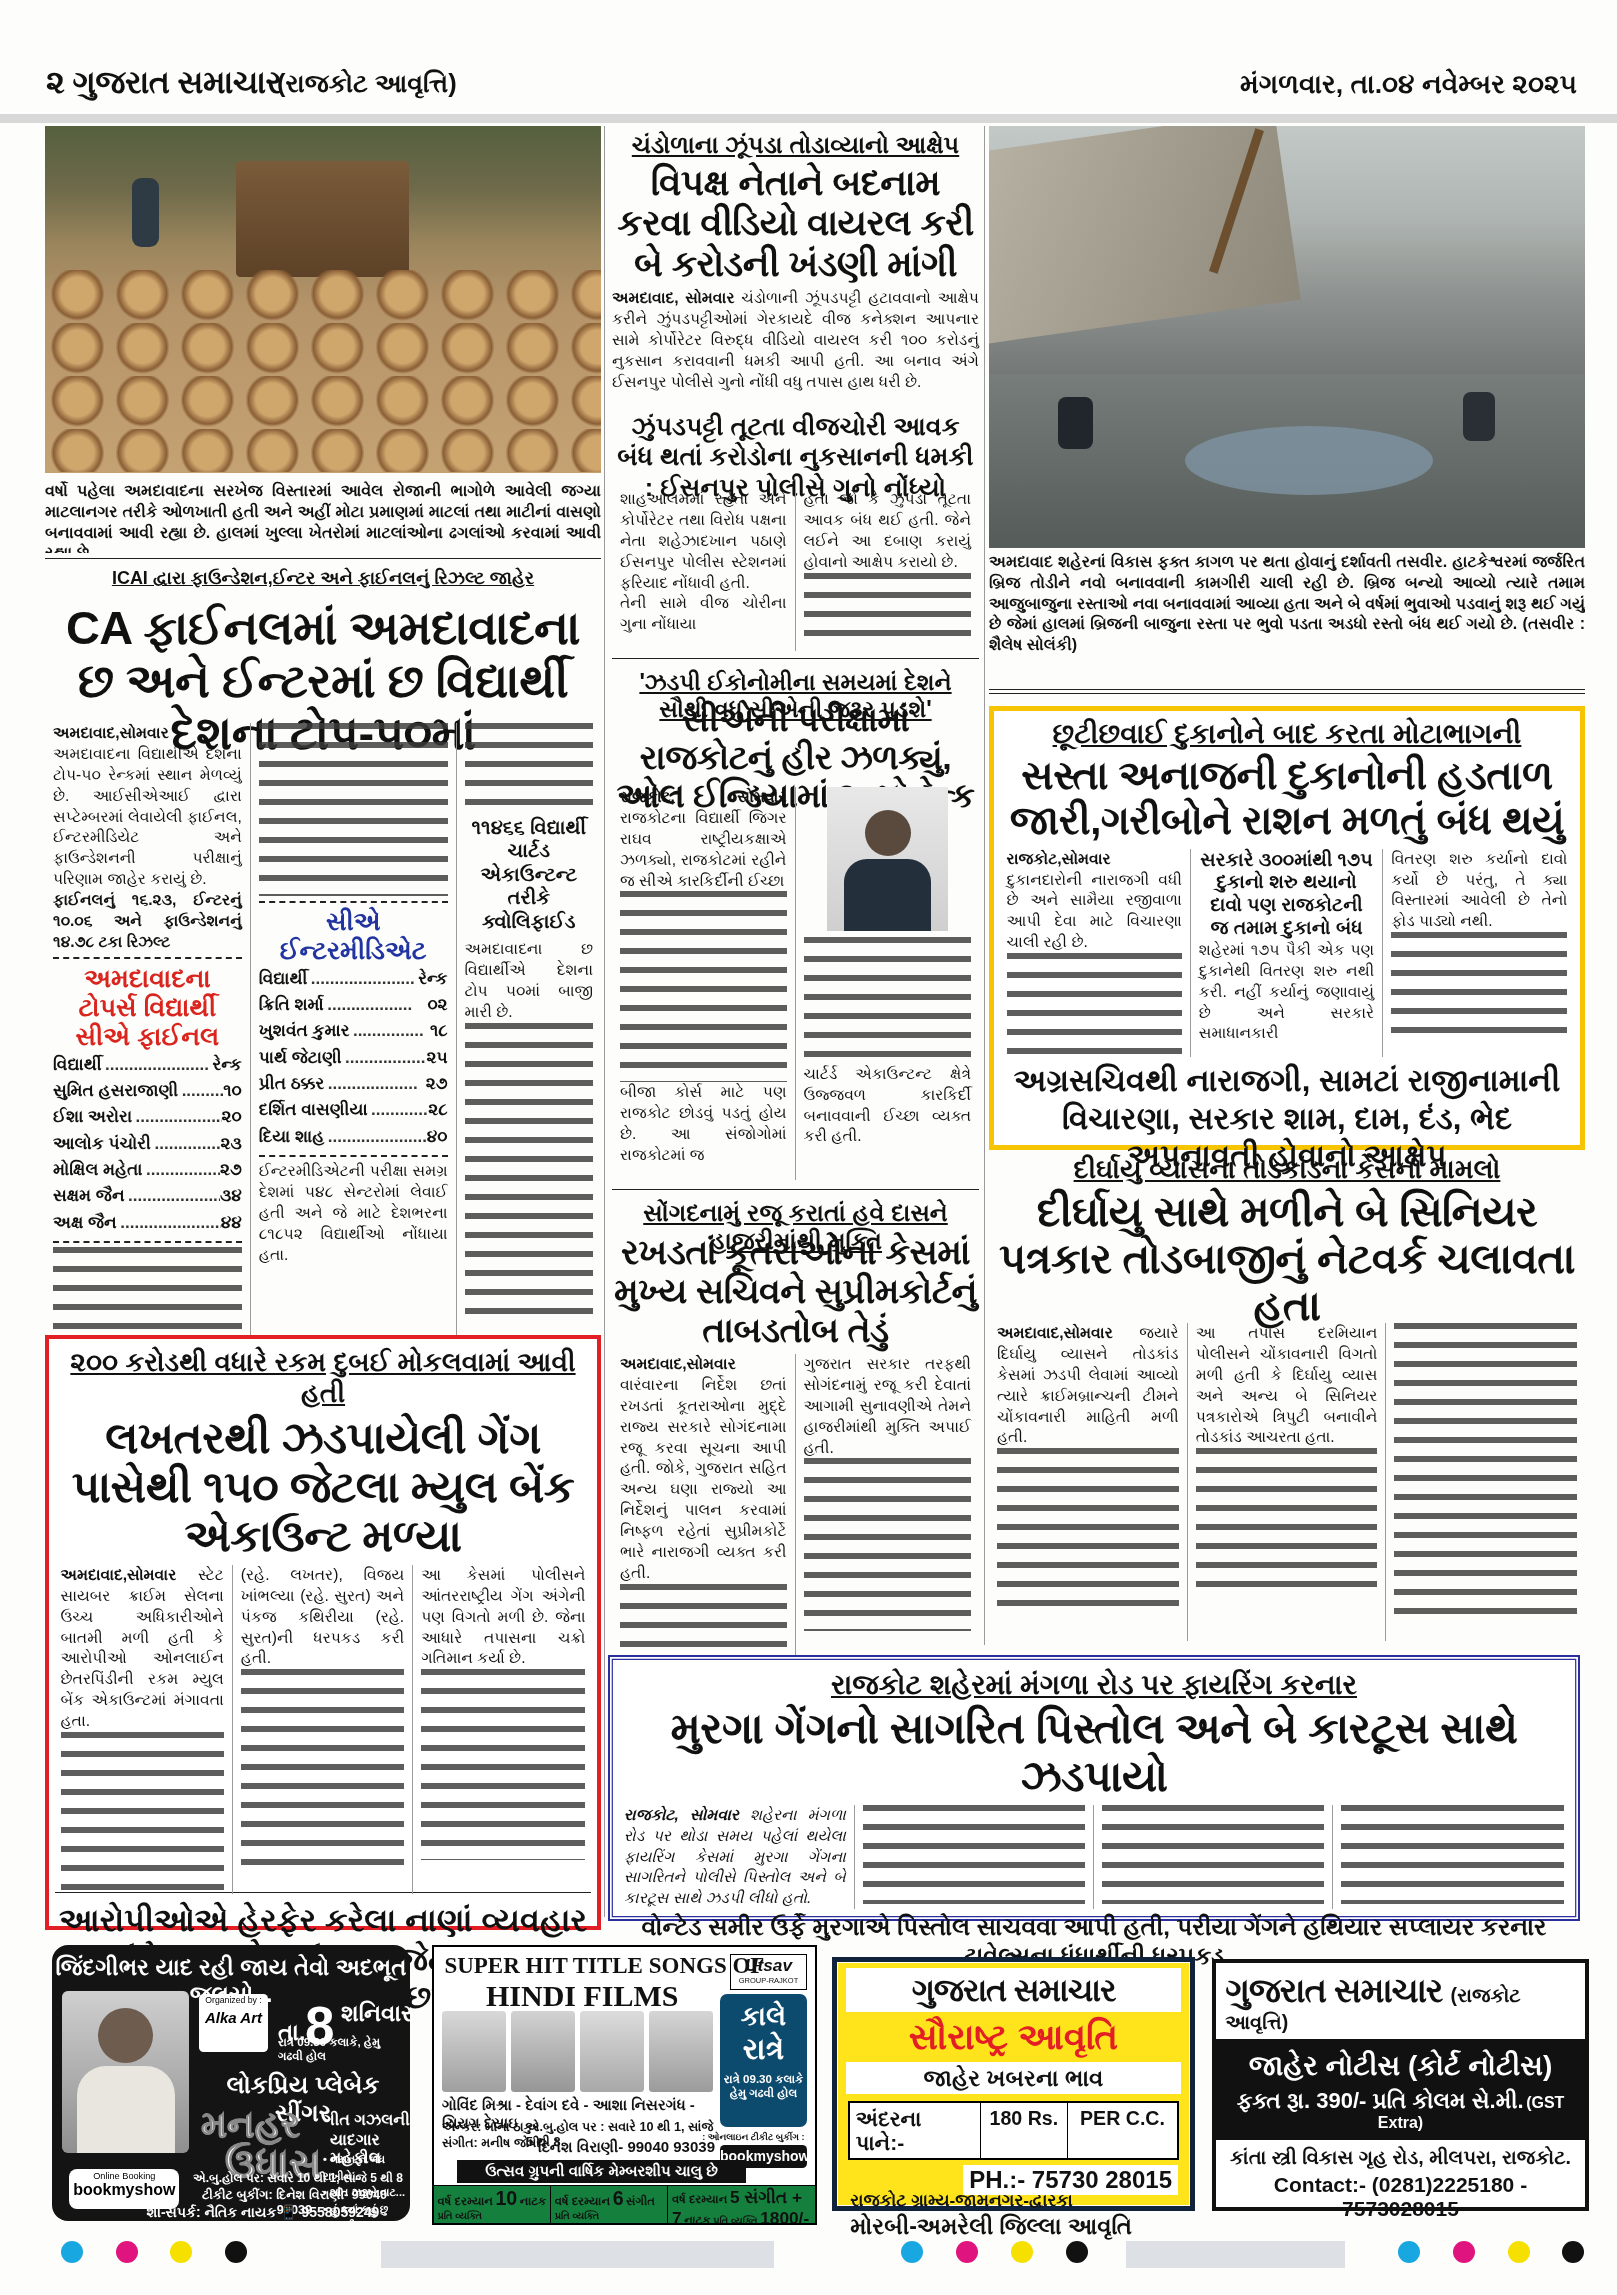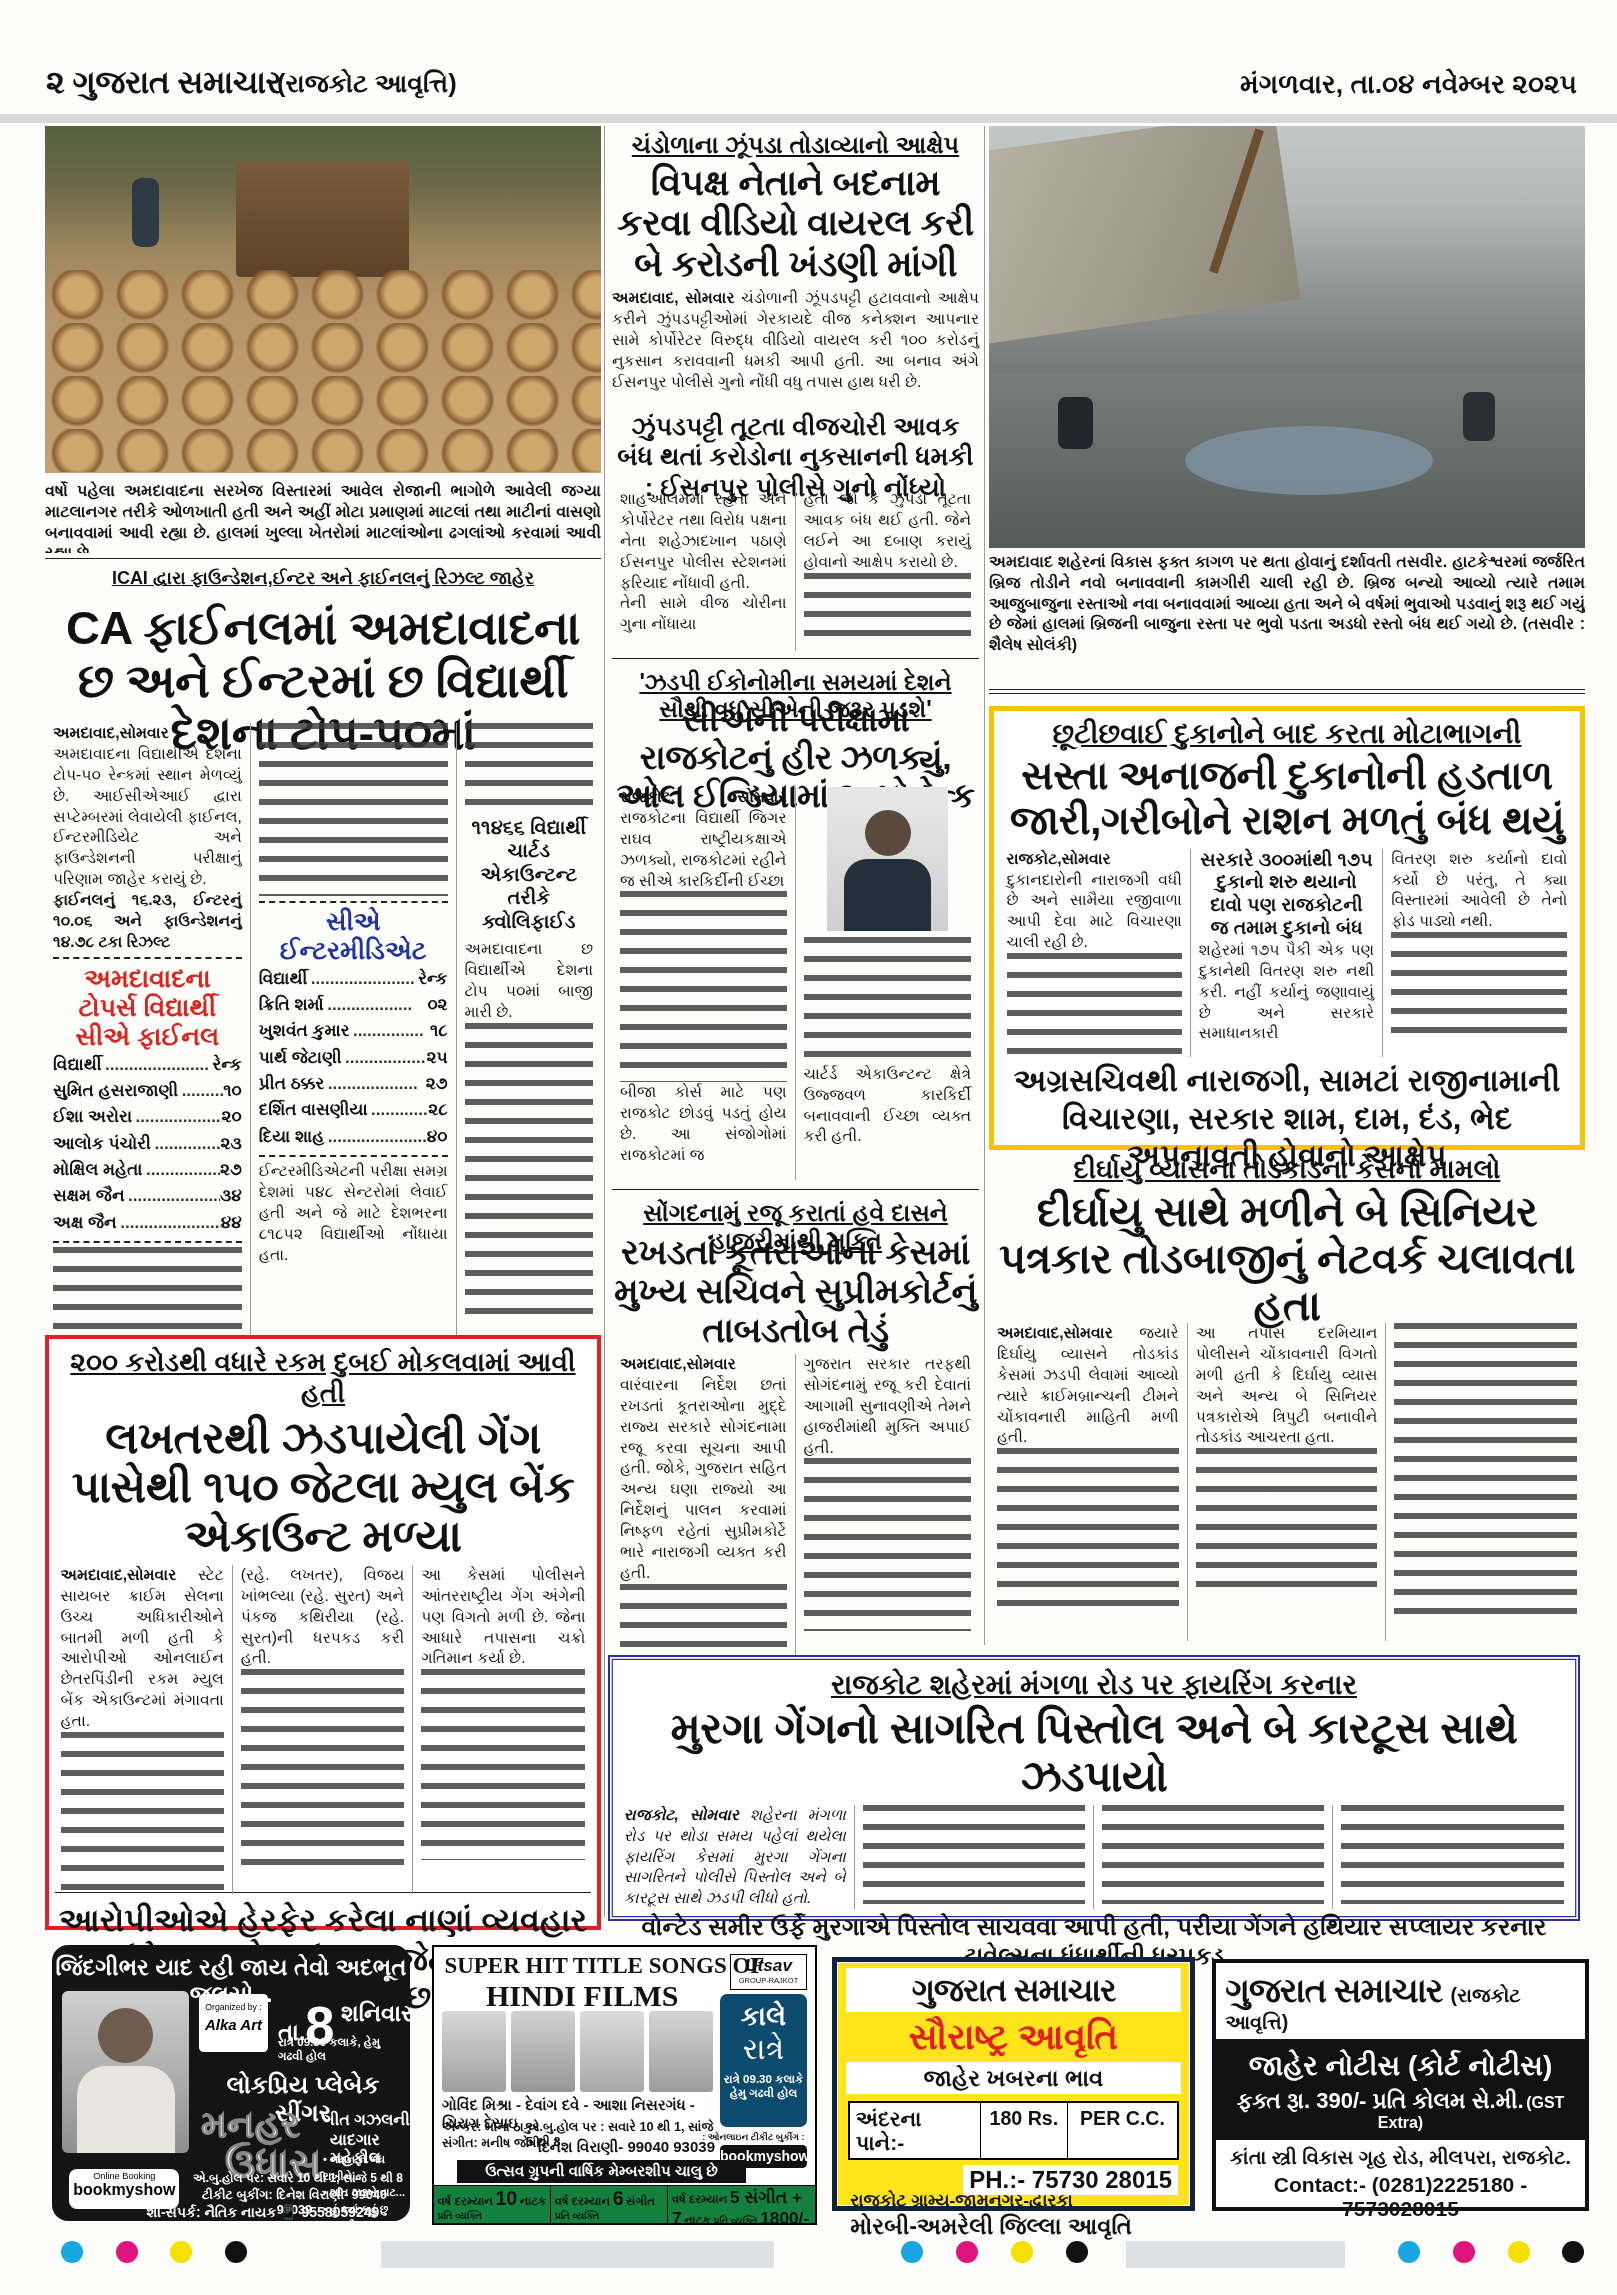--- a/index.html
+++ b/index.html
@@ -300,21 +300,21 @@
   <div class="strap" style="font-size:24px;margin:3.5px 10.4px;">વોન્ટેડ સમીર ઉર્ફે મુરગાએ પિસ્તોલ સાચવવા આપી હતી, પરીયા ગેંગને હથિયાર સપ્લાયર કરનાર ટ્રાવેલ્સના ધંધાર્થીની ધરપકડ</div>
 </div>
 
 <div class="abs" style="left:52px;top:1945px;width:358px;height:276px;background:#141414;border-radius:16px;color:#fff;overflow:hidden;">
   <div style="font-size:23px;font-weight:bold;text-align:center;margin-top:9.2px;">જિંદગીભર યાદ રહી જાય તેવો અદભૂત જલસો...</div>
   <div class="photo" style="position:absolute;left:10.4px;top:46px;width:127px;height:162px;background:linear-gradient(#cfcfcf,#8f8f8f);border-radius:5.8px;">
     <div style="position:absolute;left:36px;top:17.3px;width:55px;height:55px;border-radius:50%;background:#6e5c4e;"></div>
     <div style="position:absolute;left:14.4px;top:75px;width:98px;height:87px;border-radius:29px 29px 0 0;background:#e9e6df;"></div>
   </div>
   <div style="position:absolute;left:147px;top:49px;width:69px;height:58px;background:#fff;color:#000;border-radius:4.6px;font-size:8.7px;text-align:center;">
-    <span style="display:block;margin-top:8px;">Organized by :</span>
+    <span style="display:block;margin-top:1px;">Organized by :</span>
     <span style="display:block;font-size:15px;font-style:italic;font-weight:bold;margin-top:3.5px;">Alka Art</span>
   </div>
   <span style="position:absolute;left:226px;top:74px;font-size:23px;font-weight:bold;">તા.</span>
   <span style="position:absolute;left:253px;top:50px;font-size:53px;font-weight:900;">8</span>
   <span style="position:absolute;left:289px;top:55px;font-size:23px;font-weight:bold;">શનિવાર</span>
   <span style="position:absolute;left:226px;top:90px;width:127px;font-size:11.6px;font-weight:bold;">રાત્રે 09.30 કલાકે, હેમુ ગઢવી હોલ</span>
   <div style="position:absolute;left:147px;top:126px;width:208px;font-size:24px;font-weight:bold;text-align:center;">લોકપ્રિય પ્લેબેક સીંગર</div>
   <span style="position:absolute;left:149px;top:159px;font-size:37px;font-weight:900;-webkit-text-stroke:1.2px #888;">મનહર</span>
   <span style="position:absolute;left:271px;top:166px;font-size:16px;font-weight:bold;">ગીત ગઝલની</span>
   <span style="position:absolute;left:278px;top:186px;font-size:16px;font-weight:bold;">યાદગાર મહેફીલ</span>
@@ -339,21 +339,21 @@
 
 <div class="abs" style="left:432px;top:1945px;width:381px;height:276px;background:#fff;border:2.9px solid #000;overflow:hidden;">
   <div style="font-size:23px;font-weight:900;font-family:'Liberation Serif','DejaVu Serif',serif;margin:5.8px 0 0 10.4px;">SUPER HIT TITLE SONGS OF</div>
   <div style="font-size:30px;font-weight:900;font-family:'Liberation Serif','DejaVu Serif',serif;margin-left:52px;">HINDI FILMS</div>
   <div style="position:absolute;right:8px;top:7px;width:75px;height:34px;border:1.7px solid #000;text-align:center;">
     <span style="font-size:17.3px;font-weight:900;font-style:italic;">Utsav</span>
     <span style="display:block;font-size:7.5px;">GROUP-RAJKOT</span>
   </div>
   <div style="position:absolute;right:8px;top:47px;width:87px;height:133px;background:#0c4a6e;color:#fff;border-radius:7px;text-align:center;">
     <span style="display:block;font-size:26.6px;font-weight:900;margin-top:7px;">કાલે</span>
-    <span style="display:block;font-size:30px;font-weight:400;">રાત્રે</span>
+    <span style="display:block;font-size:30px;font-weight:700;">રાત્રે</span>
     <span style="display:block;font-size:11.6px;font-weight:bold;margin-top:4.6px;">રાત્રે 09.30 કલાકે</span>
     <span style="display:block;font-size:11.6px;font-weight:bold;">હેમુ ગઢવી હોલ</span>
   </div>
   <div style="position:absolute;left:8px;top:64px;width:271px;height:81px;display:flex;gap:4.6px;">
     <div style="flex:1;background:linear-gradient(#d8d8d8,#9f9f9f);border-radius:3.5px;"></div>
     <div style="flex:1;background:linear-gradient(#d2d2d2,#969696);border-radius:3.5px;"></div>
     <div style="flex:1;background:linear-gradient(#dcdcdc,#a8a8a8);border-radius:3.5px;"></div>
     <div style="flex:1;background:linear-gradient(#d5d5d5,#9b9b9b);border-radius:3.5px;"></div>
   </div>
   <div style="position:absolute;left:8px;top:149px;width:271px;font-size:15px;font-weight:bold;">ગોવિંદ મિશ્રા - દેવાંગ દવે - આશા નિસરગંધ - ચિરાગ દેસાઇ</div>

